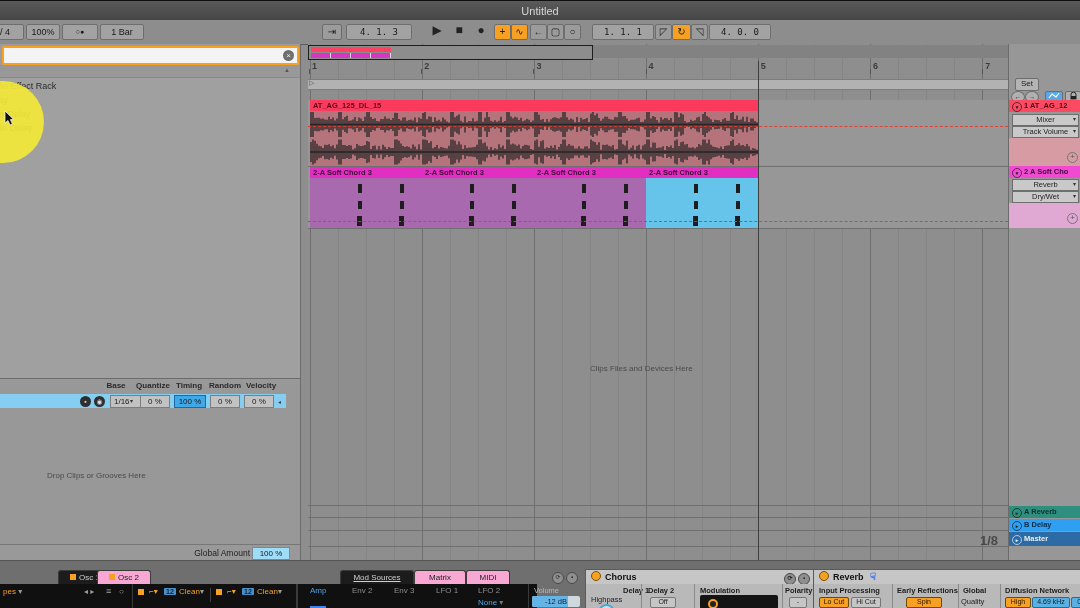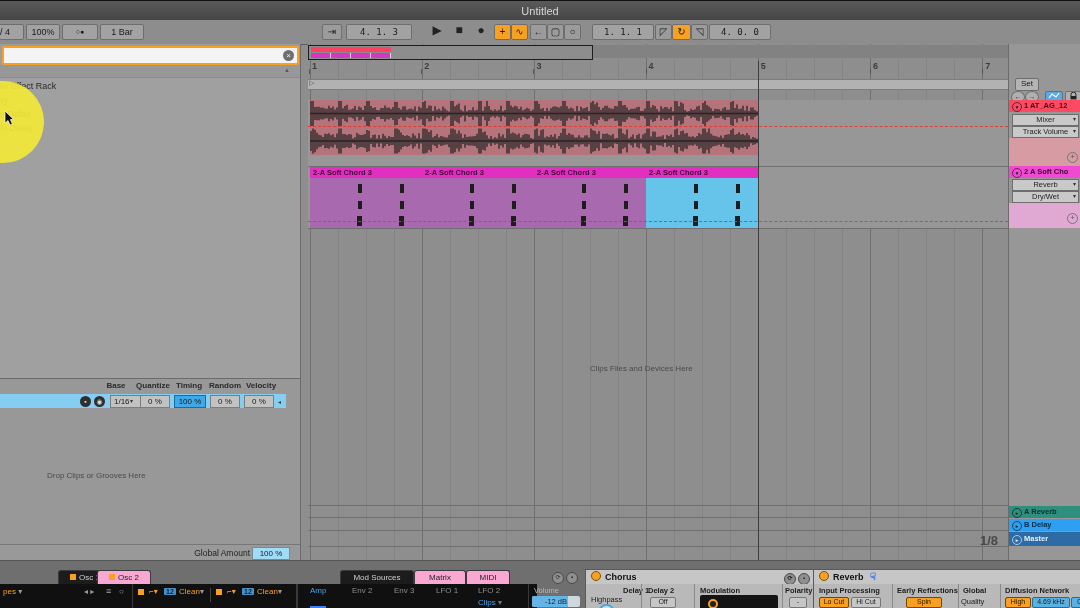--- a/index.html
+++ b/index.html
@@ -225,20 +225,21 @@
     </div>
 
     <div class="scrub">
       <span class="abs" style="left:1px;top:-1px;font-size:7px;color:#4d4d4d;">▷</span>
     </div>
 
     <div class="lane1"></div>
     <div class="lane2"></div>
 
     <div class="clip1">
+      <div class="clip1-head">AT_AG_125_DL_15</div>
       <div class="clip1-body">
         <svg width="448" height="55">
           <path id="wavepath" d="M1,1.0L1,26.0M1,31.1L1,50.9M3,1.0L3,26.0M3,28.5L3,53.5M5,6.9L5,20.1M5,29.8L5,52.2M7,6.7L7,20.3M7,32.8L7,49.2M9,6.8L9,20.2M9,34.8L9,47.2M11,7.8L11,19.2M11,35.2L11,46.8M13,7.6L13,19.4M13,36.9L13,45.1M15,8.6L15,18.4M15,33.7L15,48.3M17,8.8L17,18.2M17,33.9L17,48.1M19,5.8L19,21.2M19,33.3L19,48.7M21,7.9L21,19.1M21,35.3L21,46.7M23,6.4L23,20.6M23,34.3L23,47.7M25,9.4L25,17.6M25,37.3L25,44.7M27,7.5L27,19.5M27,33.5L27,48.5M29,1.0L29,26.0M29,28.5L29,53.5M31,1.0L31,26.0M31,28.5L31,53.5M33,8.3L33,18.7M33,34.0L33,48.0M35,5.9L35,21.1M35,34.1L35,47.9M37,4.8L37,22.2M37,35.1L37,46.9M39,9.7L39,17.3M39,34.0L39,48.0M41,9.6L41,17.4M41,34.6L41,47.4M43,8.4L43,18.6M43,38.4L43,43.6M45,6.1L45,20.9M45,37.3L45,44.7M47,10.0L47,17.0M47,33.0L47,49.0M49,6.5L49,20.5M49,34.6L49,47.4M51,7.6L51,19.4M51,35.1L51,46.9M53,10.0L53,17.0M53,34.8L53,47.2M55,5.7L55,21.3M55,34.0L55,48.0M57,1.0L57,26.0M57,30.1L57,51.9M59,1.0L59,26.0M59,30.7L59,51.3M61,6.0L61,21.0M61,38.0L61,44.0M63,8.0L63,19.0M63,35.1L63,46.9M65,7.2L65,19.8M65,34.6L65,47.4M67,10.0L67,17.0M67,38.6L67,43.4M69,10.3L69,16.7M69,34.9L69,47.1M71,7.9L71,19.1M71,38.4L71,43.6M73,7.9L73,19.1M73,33.7L73,48.3M75,5.6L75,21.4M75,35.8L75,46.2M77,7.7L77,19.3M77,38.1L77,43.9M79,7.5L79,19.5M79,36.1L79,45.9M81,8.9L81,18.1M81,37.1L81,44.9M83,7.1L83,19.9M83,37.0L83,45.0M85,1.7L85,25.3M85,28.5L85,53.5M87,2.0L87,25.0M87,28.5L87,53.5M89,7.9L89,19.1M89,29.7L89,52.3M91,9.6L91,17.4M91,32.4L91,49.6M93,6.6L93,20.4M93,35.0L93,47.0M95,6.2L95,20.8M95,36.1L95,45.9M97,9.8L97,17.2M97,35.2L97,46.8M99,9.0L99,18.0M99,35.9L99,46.1M101,8.5L101,18.5M101,37.6L101,44.4M103,9.5L103,17.5M103,33.4L103,48.6M105,6.4L105,20.6M105,35.5L105,46.5M107,11.3L107,15.7M107,38.2L107,43.8M109,6.6L109,20.4M109,33.2L109,48.8M111,7.8L111,19.2M111,38.6L111,43.4M113,1.9L113,25.1M113,28.5L113,53.5M115,1.0L115,26.0M115,28.5L115,53.5M117,8.2L117,18.8M117,29.3L117,52.7M119,5.5L119,21.5M119,32.0L119,50.0M121,5.8L121,21.2M121,30.2L121,51.8M123,10.9L123,16.1M123,37.2L123,44.8M125,6.2L125,20.8M125,35.9L125,46.1M127,9.8L127,17.2M127,34.1L127,47.9M129,8.7L129,18.3M129,37.4L129,44.6M131,10.4L131,16.6M131,36.0L131,46.0M133,6.5L133,20.5M133,36.5L133,45.5M135,8.4L135,18.6M135,37.3L135,44.7M137,10.4L137,16.6M137,37.4L137,44.6M139,11.5L139,15.5M139,34.8L139,47.2M141,1.0L141,26.0M141,28.5L141,53.5M143,1.0L143,26.0M143,28.5L143,53.5M145,6.3L145,20.7M145,29.8L145,52.2M147,4.8L147,22.2M147,33.6L147,48.4M149,3.6L149,23.4M149,30.5L149,51.5M151,9.7L151,17.3M151,33.6L151,48.4M153,11.3L153,15.7M153,37.9L153,44.1M155,5.6L155,21.4M155,34.3L155,47.7M157,11.3L157,15.7M157,37.1L157,44.9M159,9.9L159,17.1M159,36.4L159,45.6M161,10.2L161,16.8M161,36.4L161,45.6M163,7.3L163,19.7M163,36.3L163,45.7M165,10.4L165,16.6M165,35.9L165,46.1M167,9.7L167,17.3M167,33.8L167,48.2M169,1.0L169,26.0M169,28.5L169,53.5M171,1.0L171,26.0M171,28.5L171,53.5M173,10.8L173,16.2M173,32.2L173,49.8M175,6.8L175,20.2M175,31.6L175,50.4M177,1.0L177,26.0M177,35.2L177,46.8M179,6.1L179,20.9M179,38.6L179,43.4M181,9.8L181,17.2M181,36.1L181,45.9M183,10.8L183,16.2M183,38.8L183,43.2M185,9.2L185,17.8M185,37.2L185,44.8M187,10.7L187,16.3M187,38.3L187,43.7M189,9.7L189,17.3M189,33.3L189,48.7M191,5.7L191,21.3M191,36.5L191,45.5M193,11.3L193,15.7M193,34.5L193,47.5M195,9.9L195,17.1M195,38.1L195,43.9M197,1.0L197,26.0M197,28.5L197,53.5M199,1.0L199,26.0M199,28.5L199,53.5M201,5.5L201,21.5M201,33.5L201,48.5M203,7.2L203,19.8M203,32.4L203,49.6M205,5.8L205,21.2M205,33.6L205,48.4M207,6.4L207,20.6M207,34.8L207,47.2M209,9.0L209,18.0M209,33.6L209,48.4M211,6.8L211,20.2M211,37.5L211,44.5M213,10.2L213,16.8M213,35.1L213,46.9M215,9.3L215,17.7M215,33.8L215,48.2M217,7.8L217,19.2M217,33.9L217,48.1M219,8.8L219,18.2M219,34.5L219,47.5M221,11.1L221,15.9M221,38.0L221,44.0M223,9.5L223,17.5M223,38.7L223,43.3M225,1.1L225,25.9M225,29.4L225,52.6M227,1.0L227,26.0M227,28.5L227,53.5M229,3.8L229,23.2M229,35.7L229,46.3M231,8.8L231,18.2M231,30.3L231,51.7M233,8.1L233,18.9M233,29.2L233,52.8M235,10.9L235,16.1M235,37.5L235,44.5M237,8.0L237,19.0M237,36.3L237,45.7M239,10.7L239,16.3M239,37.0L239,45.0M241,8.2L241,18.8M241,34.8L241,47.2M243,6.8L243,20.2M243,36.7L243,45.3M245,6.3L245,20.7M245,34.0L245,48.0M247,7.1L247,19.9M247,38.5L247,43.5M249,7.6L249,19.4M249,35.9L249,46.1M251,6.2L251,20.8M251,33.1L251,48.9M253,1.0L253,26.0M253,28.5L253,53.5M255,1.0L255,26.0M255,28.5L255,53.5M257,6.2L257,20.8M257,34.8L257,47.2M259,8.7L259,18.3M259,33.1L259,48.9M261,7.4L261,19.6M261,34.6L261,47.4M263,8.5L263,18.5M263,34.8L263,47.2M265,11.2L265,15.8M265,37.6L265,44.4M267,5.9L267,21.1M267,37.5L267,44.5M269,11.1L269,15.9M269,35.3L269,46.7M271,6.8L271,20.2M271,37.4L271,44.6M273,8.6L273,18.4M273,37.7L273,44.3M275,8.0L275,19.0M275,35.4L275,46.6M277,7.0L277,20.0M277,35.3L277,46.7M279,10.9L279,16.1M279,37.4L279,44.6M281,2.5L281,24.5M281,28.5L281,53.5M283,1.0L283,26.0M283,30.2L283,51.8M285,4.3L285,22.7M285,30.9L285,51.1M287,2.4L287,24.6M287,33.7L287,48.3M289,7.0L289,20.0M289,31.3L289,50.7M291,9.8L291,17.2M291,38.7L291,43.3M293,7.8L293,19.2M293,33.8L293,48.2M295,5.8L295,21.2M295,33.9L295,48.1M297,5.7L297,21.3M297,33.4L297,48.6M299,7.7L299,19.3M299,34.8L299,47.2M301,8.6L301,18.4M301,35.6L301,46.4M303,8.8L303,18.2M303,34.1L303,47.9M305,6.0L305,21.0M305,38.4L305,43.6M307,6.3L307,20.7M307,37.9L307,44.1M309,1.0L309,26.0M309,28.5L309,53.5M311,1.0L311,26.0M311,28.5L311,53.5M313,5.3L313,21.7M313,33.2L313,48.8M315,5.0L315,22.0M315,34.4L315,47.6M317,7.4L317,19.6M317,29.6L317,52.4M319,10.0L319,17.0M319,38.6L319,43.4M321,8.7L321,18.3M321,36.7L321,45.3M323,8.8L323,18.2M323,34.4L323,47.6M325,8.6L325,18.4M325,38.8L325,43.2M327,7.3L327,19.7M327,34.9L327,47.1M329,6.8L329,20.2M329,33.8L329,48.2M331,11.0L331,16.0M331,38.5L331,43.5M333,10.8L333,16.2M333,34.5L333,47.5M335,8.6L335,18.4M335,33.2L335,48.8M337,1.0L337,26.0M337,28.5L337,53.5M339,1.0L339,26.0M339,28.5L339,53.5M341,7.5L341,19.5M341,36.4L341,45.6M343,5.0L343,22.0M343,31.4L343,50.6M345,6.1L345,20.9M345,31.7L345,50.3M347,9.0L347,18.0M347,37.0L347,45.0M349,11.5L349,15.5M349,36.5L349,45.5M351,6.3L351,20.7M351,36.5L351,45.5M353,8.5L353,18.5M353,35.2L353,46.8M355,6.9L355,20.1M355,38.9L355,43.1M357,7.3L357,19.7M357,35.0L357,47.0M359,8.9L359,18.1M359,36.1L359,45.9M361,6.9L361,20.1M361,34.5L361,47.5M363,11.2L363,15.8M363,37.1L363,44.9M365,1.0L365,26.0M365,29.4L365,52.6M367,1.2L367,25.8M367,28.5L367,53.5M369,6.2L369,20.8M369,35.1L369,46.9M371,2.3L371,24.7M371,31.2L371,50.8M373,3.5L373,23.5M373,30.6L373,51.4M375,10.0L375,17.0M375,33.4L375,48.6M377,11.5L377,15.5M377,33.1L377,48.9M379,11.0L379,16.0M379,36.5L379,45.5M381,8.7L381,18.3M381,36.7L381,45.3M383,9.9L383,17.1M383,36.2L383,45.8M385,9.2L385,17.8M385,37.4L385,44.6M387,6.6L387,20.4M387,35.9L387,46.1M389,5.7L389,21.3M389,33.1L389,48.9M391,10.1L391,16.9M391,34.3L391,47.7M393,3.0L393,24.0M393,28.5L393,53.5M395,1.0L395,26.0M395,28.5L395,53.5M397,4.9L397,22.1M397,32.3L397,49.7M399,6.4L399,20.6M399,28.5L399,53.5M401,8.3L401,18.7M401,33.7L401,48.3M403,10.9L403,16.1M403,35.4L403,46.6M405,8.8L405,18.2M405,35.9L405,46.1M407,9.0L407,18.0M407,36.4L407,45.6M409,9.2L409,17.8M409,37.3L409,44.7M411,10.7L411,16.3M411,35.4L411,46.6M413,8.2L413,18.8M413,38.0L413,44.0M415,6.9L415,20.1M415,35.0L415,47.0M417,9.7L417,17.3M417,34.6L417,47.4M419,9.8L419,17.2M419,34.2L419,47.8M421,2.1L421,24.9M421,30.0L421,52.0M423,1.0L423,26.0M423,28.5L423,53.5M425,8.0L425,19.0M425,34.7L425,47.3M427,4.6L427,22.4M427,33.9L427,48.1M429,8.9L429,18.1M429,32.3L429,49.7M431,8.4L431,18.6M431,34.6L431,47.4M433,5.8L433,21.2M433,34.1L433,47.9M435,10.5L435,16.5M435,35.3L435,46.7M437,5.8L437,21.2M437,33.0L437,49.0M439,11.0L439,16.0M439,35.3L439,46.7M441,7.4L441,19.6M441,38.7L441,43.3M443,7.4L443,19.6M443,36.9L443,45.1M445,10.1L445,16.9M445,37.8L445,44.2M447,11.2L447,15.8M447,38.7L447,43.3M0,13.5H448M0,41H448" stroke="#252525" stroke-width="1.3" fill="none"></path>
         </svg>
       </div>
     </div>
 
     <div>
 
         <div class="clip" style="--i: 0;">
@@ -327,21 +328,21 @@
     <div class="ret" style="top:488px;height:14px;line-height:14px;background:#2d6ba6;color:#e8f0f8;">
       <span class="fold" style="color:#e8f0f8;border-color:rgba(255,255,255,.6);">▸</span><span>Master</span>
     </div>
   </div>
 
   <div class="abs bstrip">
 
     <div class="dtab sel" style="left:58px;width:52px;"><span class="sq"></span><span>Osc 1</span></div>
     <div class="dtab" style="left:97px;width:52px;"><span class="sq"></span><span>Osc 2</span></div>
 
-    <div class="dtab sel" style="left:340px;width:72px;">Mod Sources</div>
+    <div class="dtab sel" style="left:340px;width:72px;text-decoration:underline;">Mod Sources</div>
     <div class="dtab" style="left:414px;width:50px;">Matrix</div>
     <div class="dtab" style="left:466px;width:42px;">MIDI</div>
     <div class="circ-ico" style="left:552px;top:11px;">⟳</div>
     <div class="circ-ico" style="left:566px;top:11px;">▪</div>
 
     <div class="dbody" style="left:0;width:537px;">
       <span class="abs wavsel" style="left:3px;top:3px;"><span>pes</span> <span style="color:#999;">▾</span></span>
       <span class="abs" style="left:84px;top:3px;font-size:8px;color:#999;">◂ ▸</span>
       <span class="abs" style="left:106px;top:2px;font-size:9px;color:#aaa;">≡</span>
       <span class="abs" style="left:119px;top:3px;font-size:8px;color:#aaa;">○</span>
@@ -359,21 +360,21 @@
       <div class="abs" style="left:296px;top:0;width:2px;height:25px;background:#3a3a3a;"></div>
 
       <div style="position:absolute;left:300px;top:0;width:230px;height:25px;">
 
       <span class="subtab" style="--i: 0;">Amp</span>
           <span class="subtab" style="--i: 1;">Env 2</span>
           <span class="subtab" style="--i: 2;">Env 3</span>
           <span class="subtab" style="--i: 3;">LFO 1</span>
           <span class="subtab" style="--i: 4;">LFO 2</span>
         </div>
-      <span class="abs" style="left:478px;top:14px;font-size:8px;color:#4aa3e8;"><span>Clips</span> <span style="color:#777;">▾</span></span>
+      <span class="abs" style="left:478px;top:14px;font-size:8px;color:#4aa3e8;"><span>None</span> <span style="color:#777;">▾</span></span>
 
       <div class="abs" style="left:528px;top:0;width:1px;height:25px;background:#3a3a3a;"></div>
       <span class="abs" style="left:534px;top:2px;font-size:7.5px;color:#b8b8b8;">Volume</span>
       <div class="abs" style="left:532px;top:12px;width:48px;height:11px;background:#cfd8dc;border-radius:2px;">
         <div class="abs" style="left:0;top:0;width:36px;height:11px;background:#64b5e6;border-radius:2px 0 0 2px;"></div>
         <div class="abs" style="left:0;top:0;width:48px;height:11px;font-size:7.5px;line-height:11px;text-align:center;color:#123;">-12 dB</div>
       </div>
     </div>
 
     <div class="dhead" style="left:585px;width:228px;">

